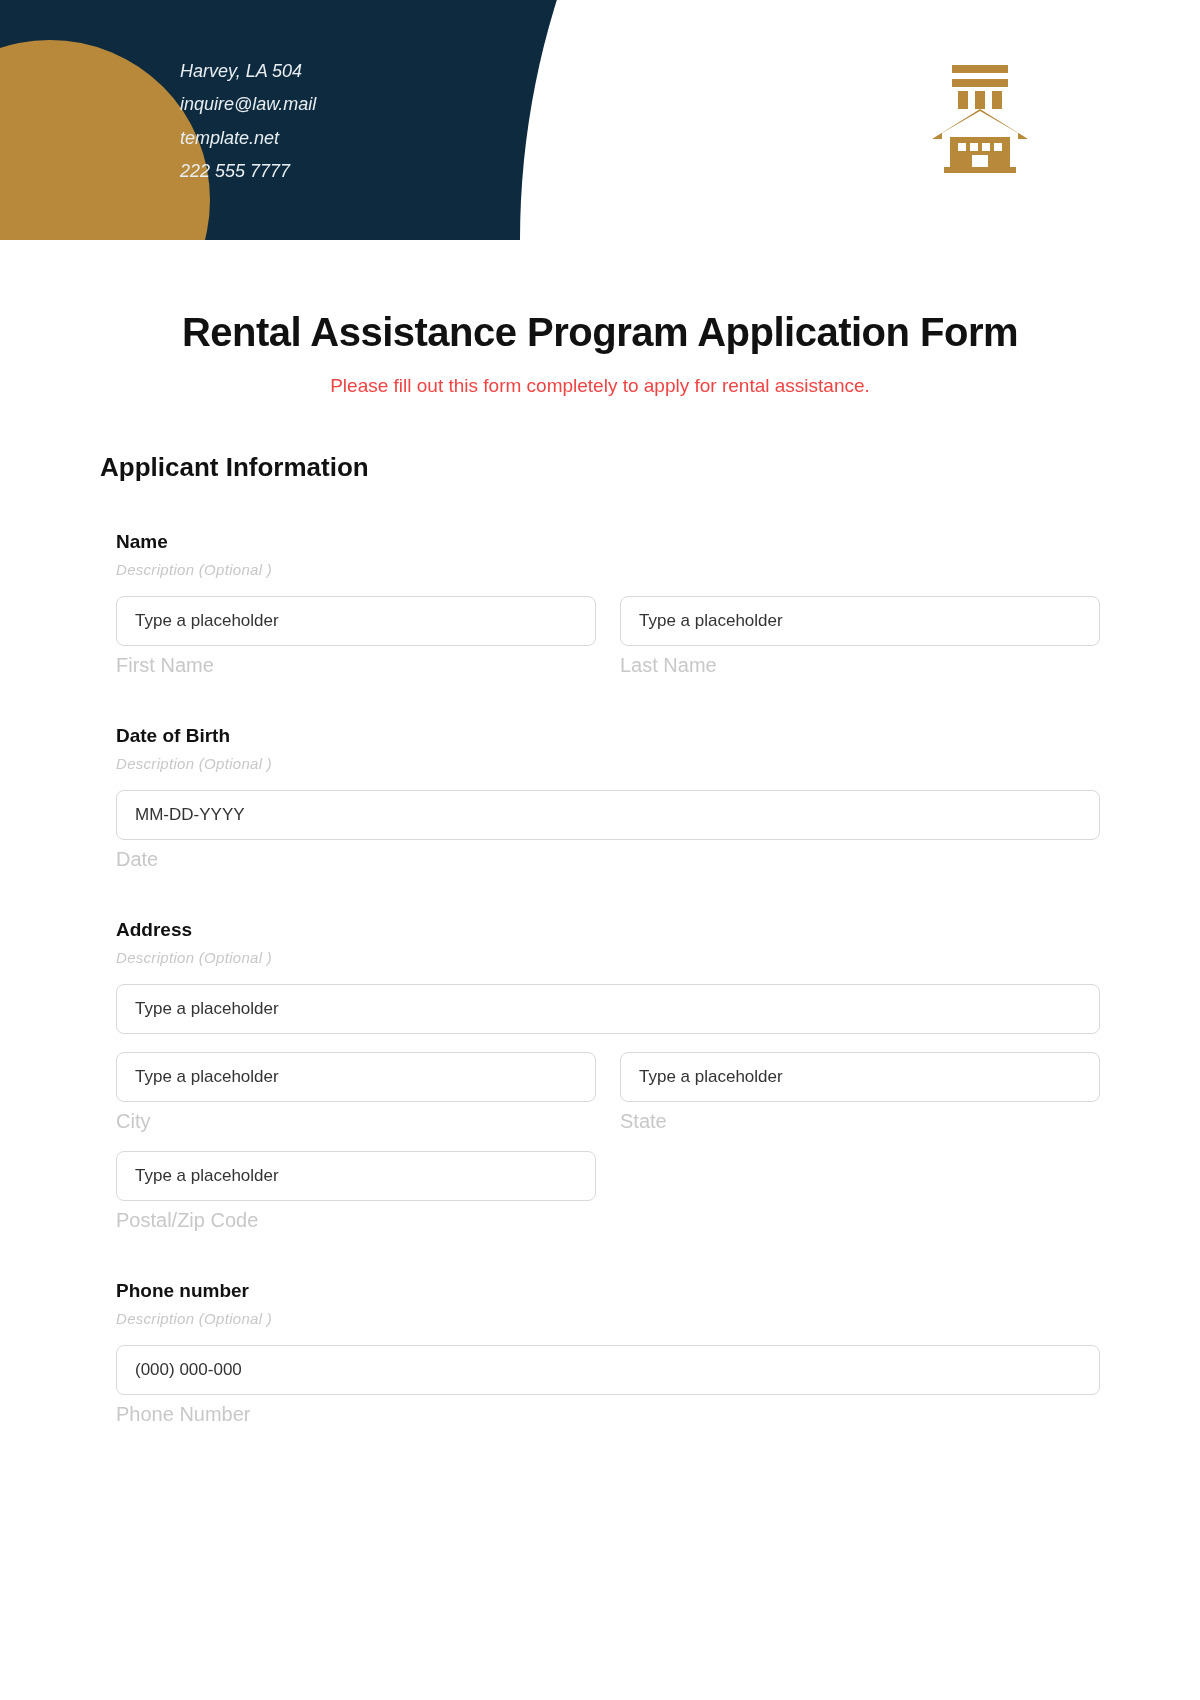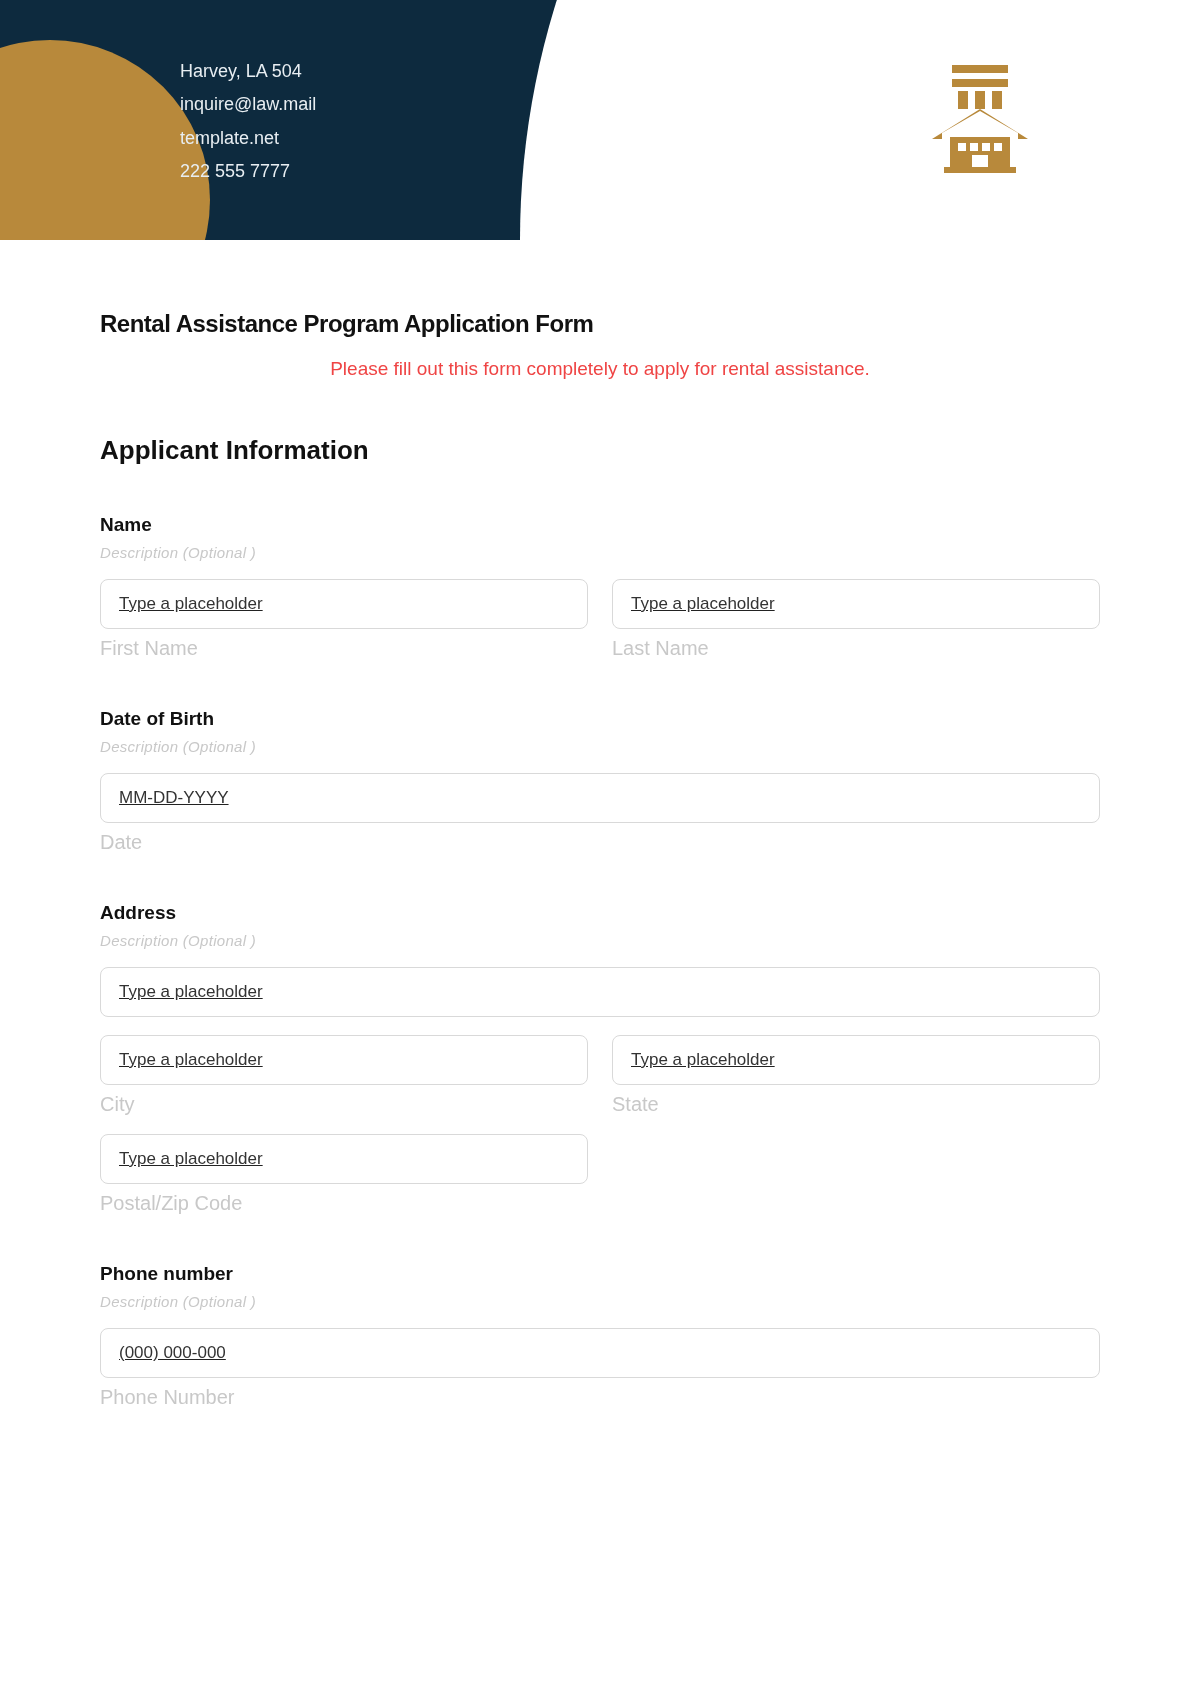--- a/index.html
+++ b/index.html
@@ -10,20 +10,21 @@
     font-family: -apple-system, BlinkMacSystemFont, "Segoe UI", Arial, sans-serif;
     overflow: hidden;
     position: relative;
   }
   .header {
     position: relative;
     width: 100%;
     height: 240px;
     overflow: hidden;
     background: #a16207;
+    font-style: italic;
   }
   .navy-bg {
     position: absolute;
     top: 0; left: 0;
     width: 100%; height: 240px;
     background: #0d2a3e;
   }
   .gold-circle {
     position: absolute;
     top: 40px; left: -110px;
@@ -51,39 +52,39 @@
   }
   .logo {
     position: absolute;
     top: 65px;
     right: 160px;
   }
   .content {
     padding: 70px 100px 0 100px;
   }
   .title {
-    text-align: left;
-    font-size: 24px;
+    text-align: center;
+    font-size: 40px;
     font-weight: 700;
     color: #111;
     letter-spacing: -0.5px;
   }
   .subtitle {
     text-align: center;
     font-size: 19px;
     color: #ef4444;
     margin-top: 20px;
   }
   .section-heading {
     font-size: 26px;
     font-weight: 700;
     color: #111;
     margin-top: 55px;
   }
-  .field-group { margin-top: 48px; }
+  .field-group { margin-top: 48px; margin-left: 16px; }
   .field-label {
     font-size: 19px;
     font-weight: 700;
     color: #111;
   }
   .field-desc {
     font-size: 15px;
     color: #c8c8c8;
     font-style: italic;
     margin-top: 8px;
@@ -101,21 +102,20 @@
     width: 100%;
     height: 50px;
     border: 1px solid #d9d9d9;
     border-radius: 8px;
     padding: 0 18px;
     font-size: 17px;
     color: #222;
     background: #fff;
     font-family: inherit;
     margin-top: 18px;
-    text-decoration: underline;
   }
   .input-box::placeholder { color: #333; opacity: 1; }
   .sublabel {
     font-size: 20px;
     color: #c8c8c8;
     margin-top: 8px;
   }
 </style>
 </head>
 <body>

